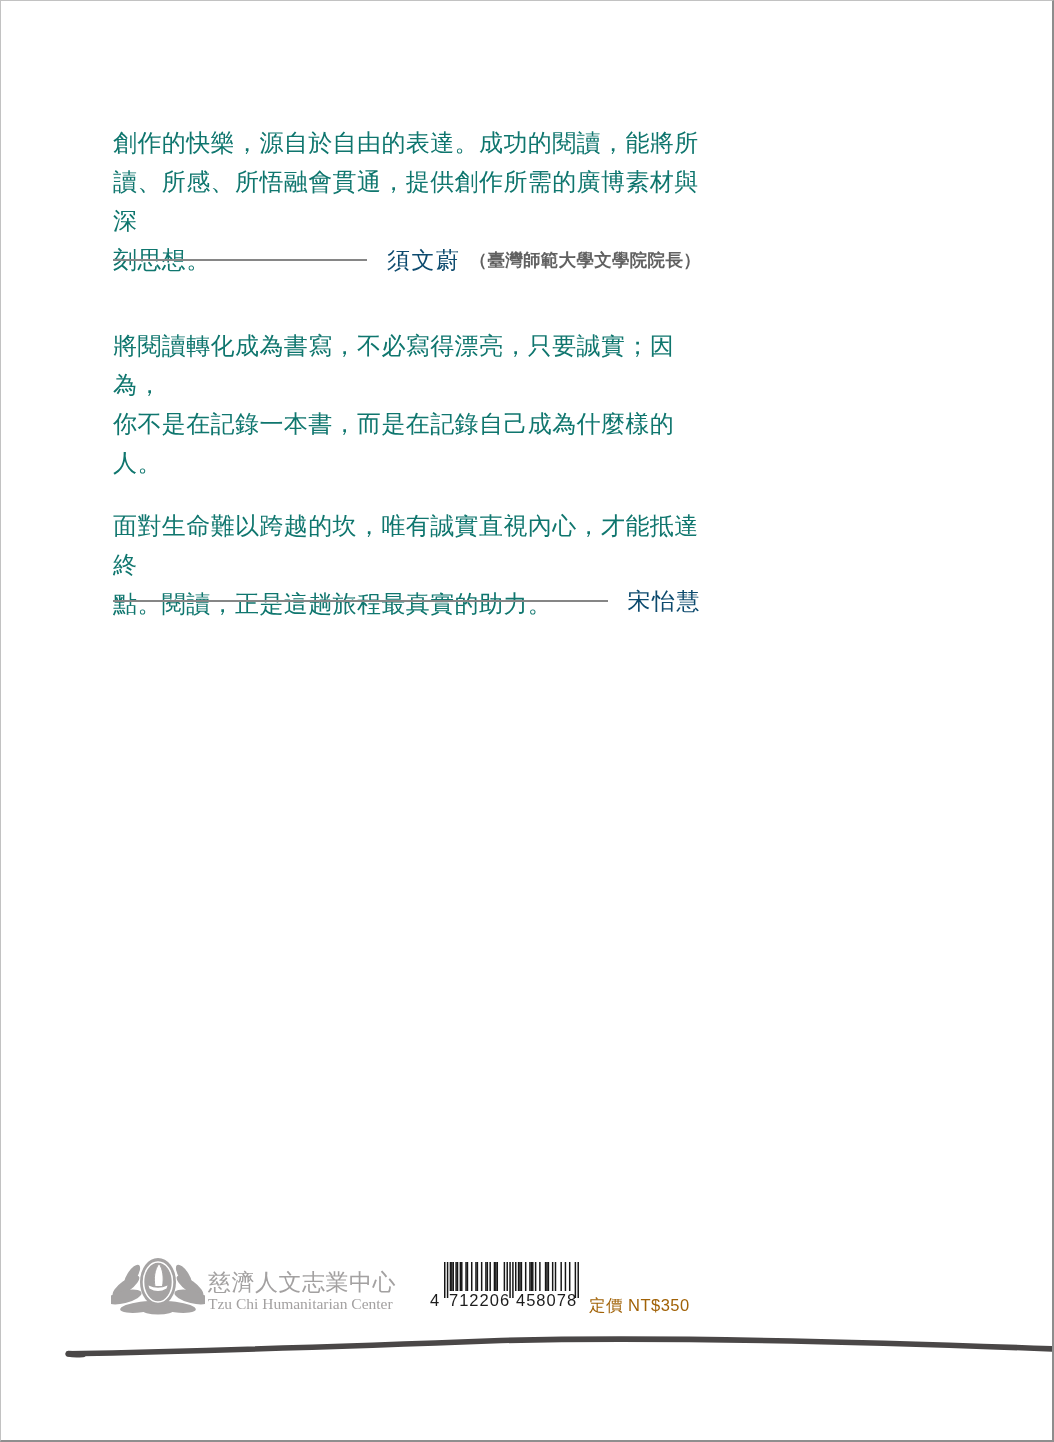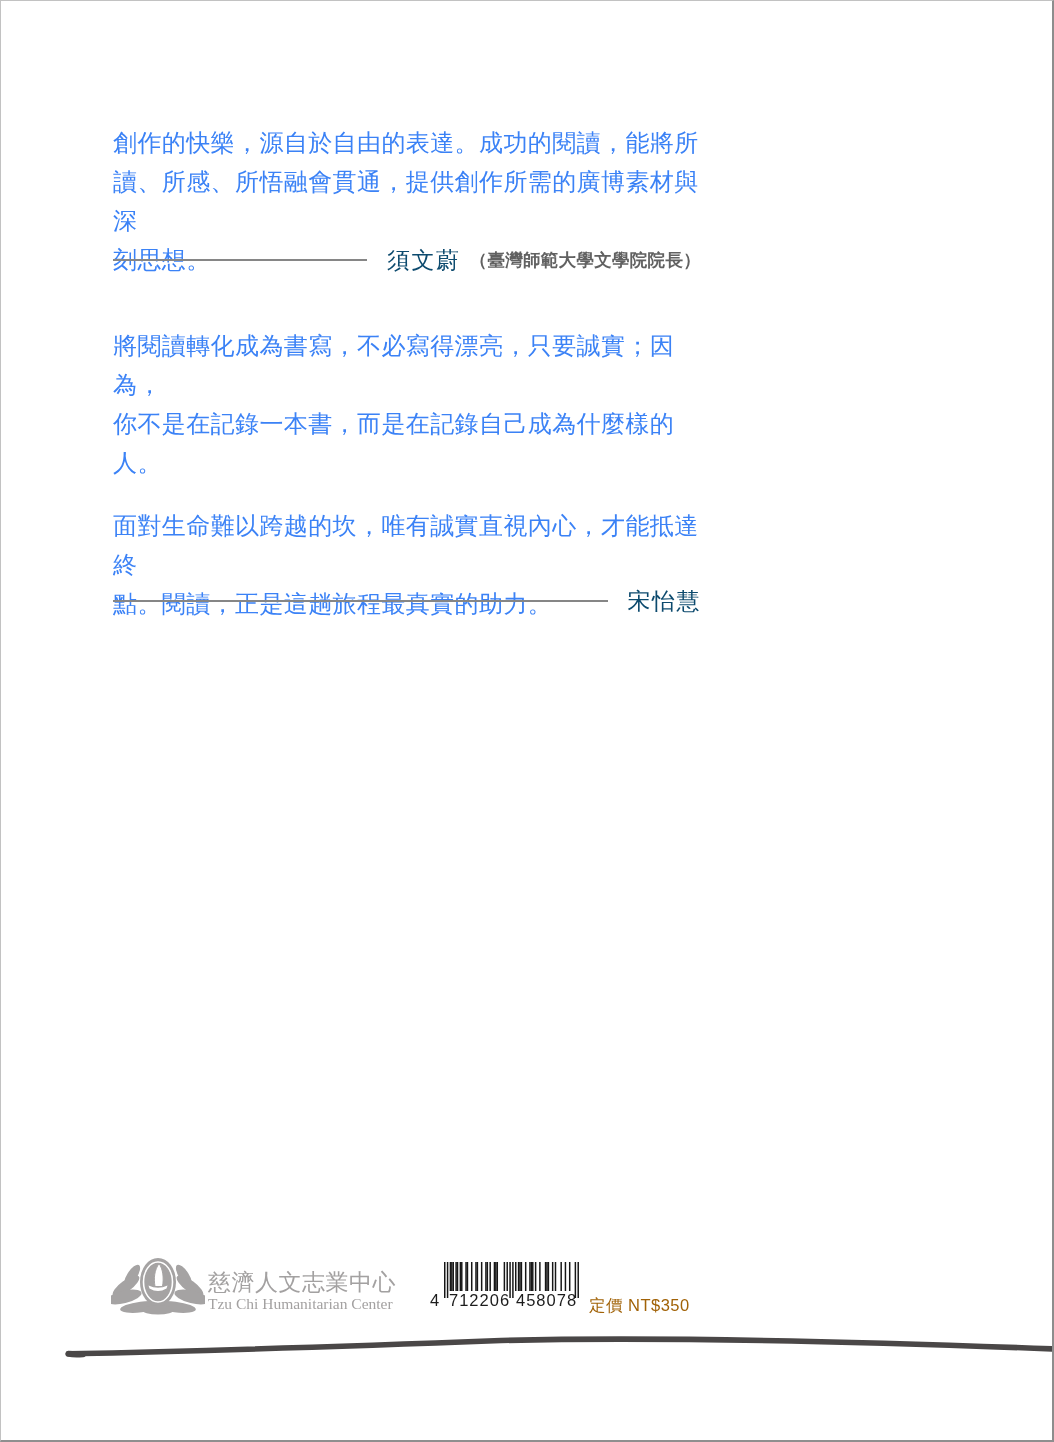--- a/index.html
+++ b/index.html
@@ -11,21 +11,21 @@
     border-top:1px solid #c2c2c2;
     border-left:1px solid #c2c2c2;
     border-right:2px solid #8d8d8d;
     border-bottom:2px solid #8f8f8f;
     overflow:hidden;
     font-family:"Liberation Sans","DejaVu Sans",sans-serif;
   }
   .quote{
     position:absolute;left:112px;width:592px;
     font-size:24px;line-height:39px;letter-spacing:0.4px;
-    color:#3b82f6;white-space:pre-line;
+    color:#0f766e;white-space:pre-line;
   }
   .q1{top:122px;}
   .q2{top:325px;}
   .q3{top:505px;}
   .attr{
     position:absolute;left:112px;width:588px;height:30px;
     display:flex;align-items:center;
   }
   .a1{top:244px;}
   .a2{top:405px;}

